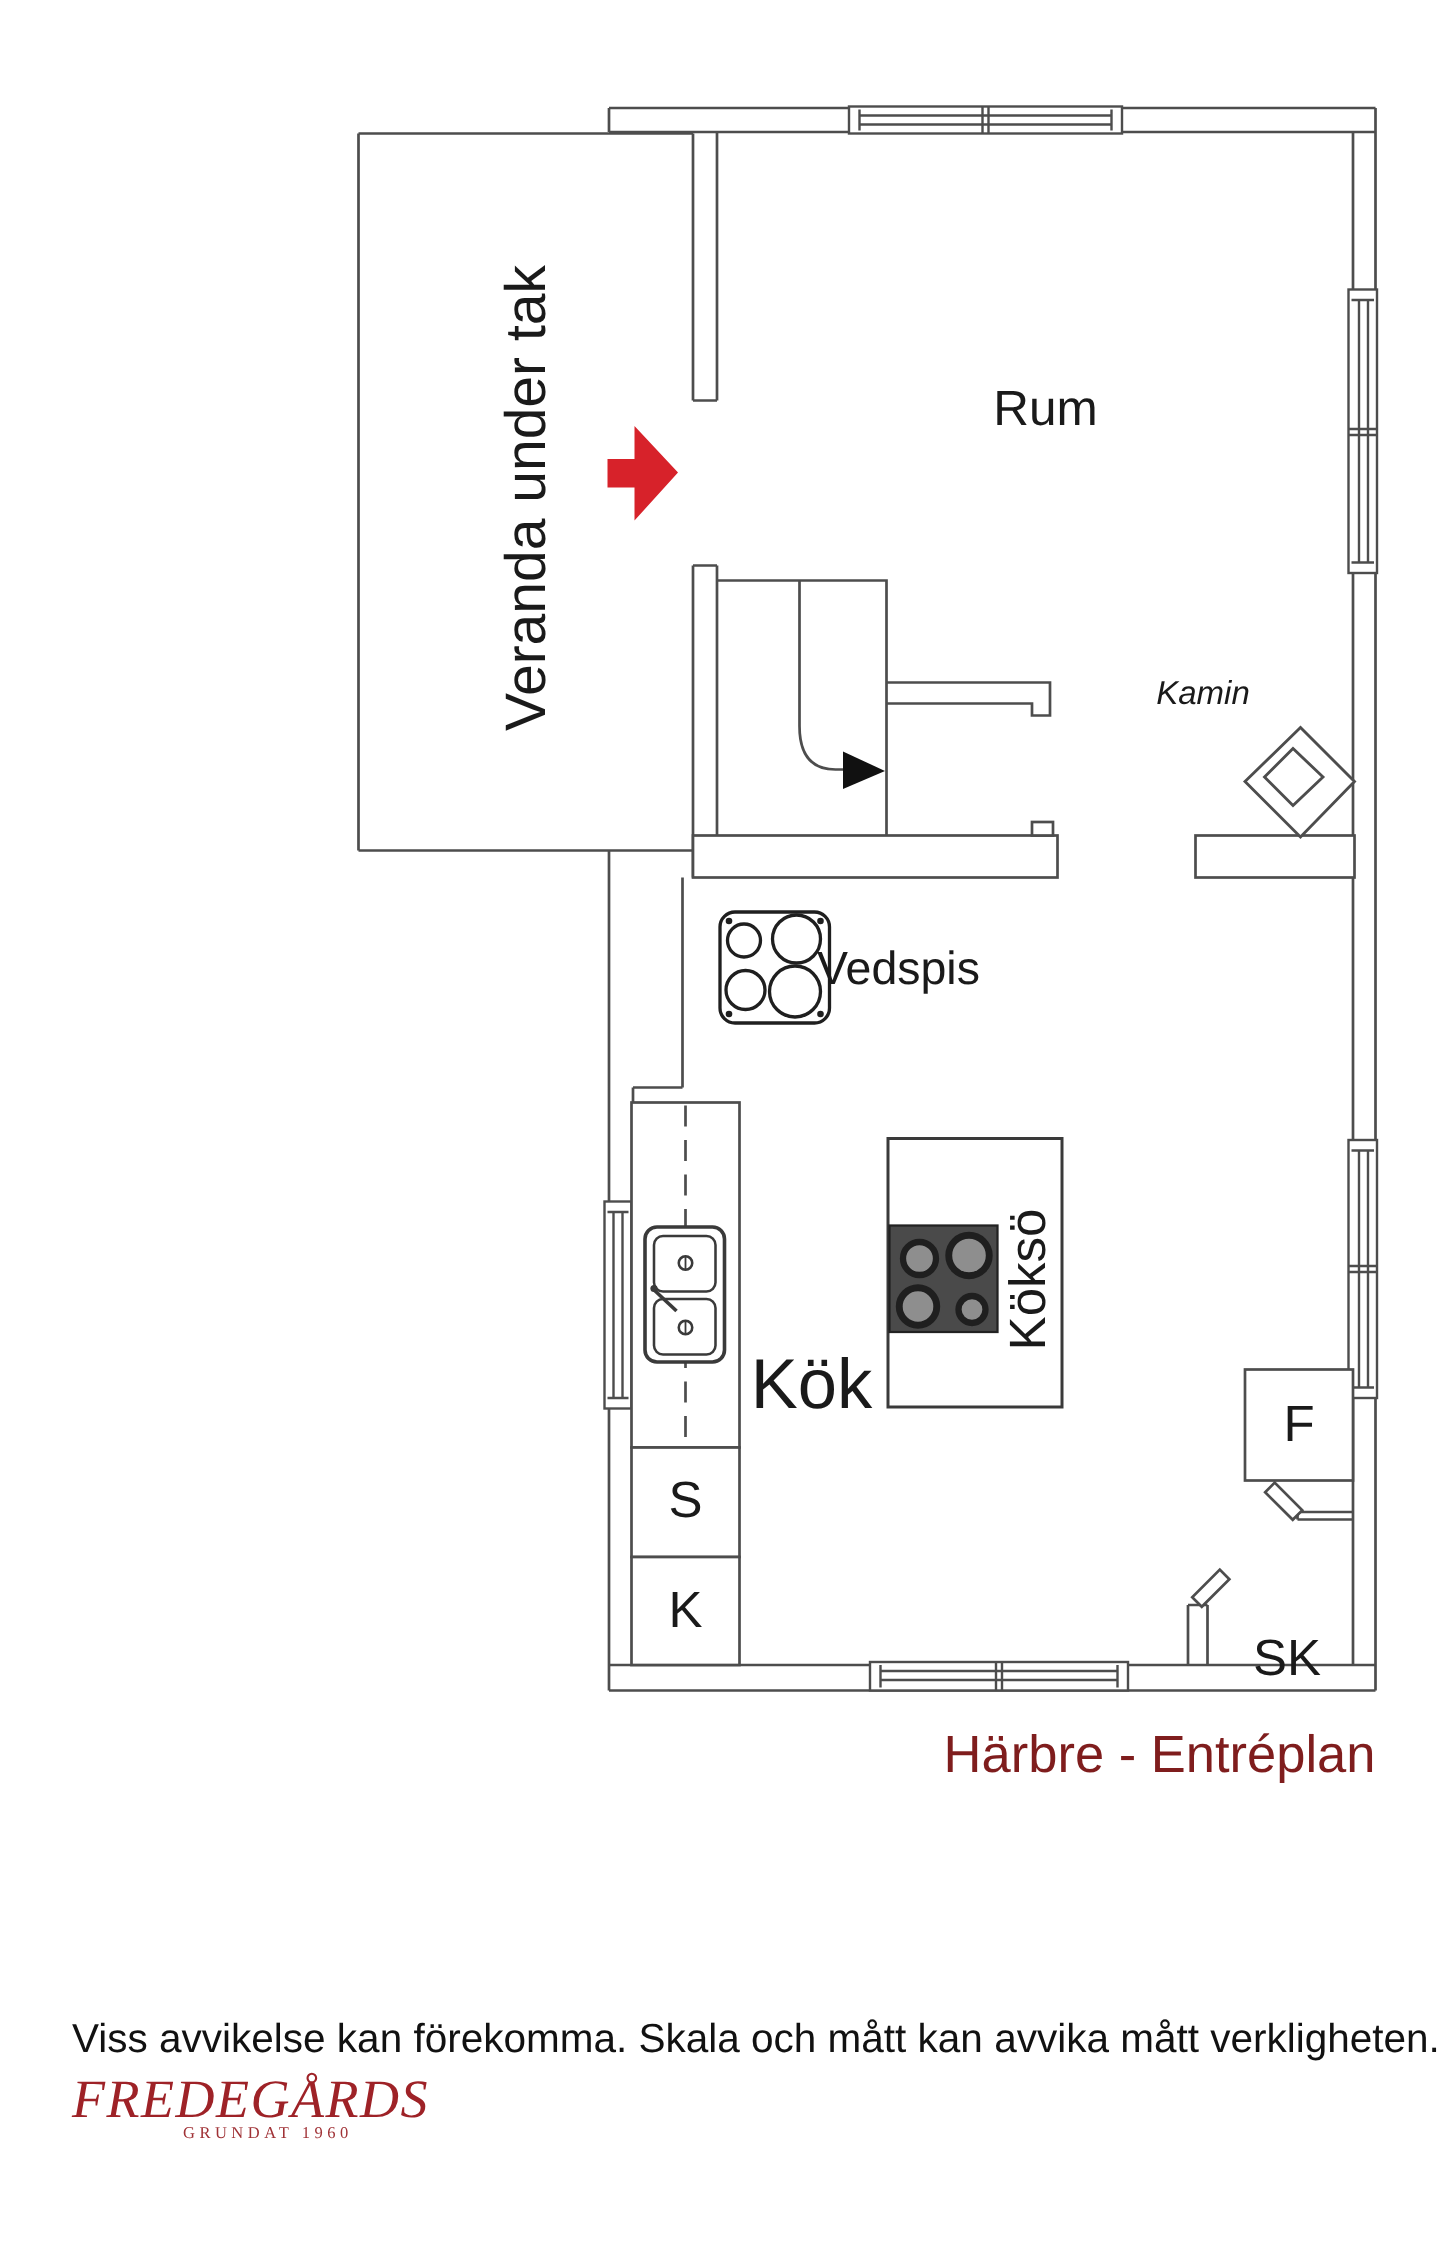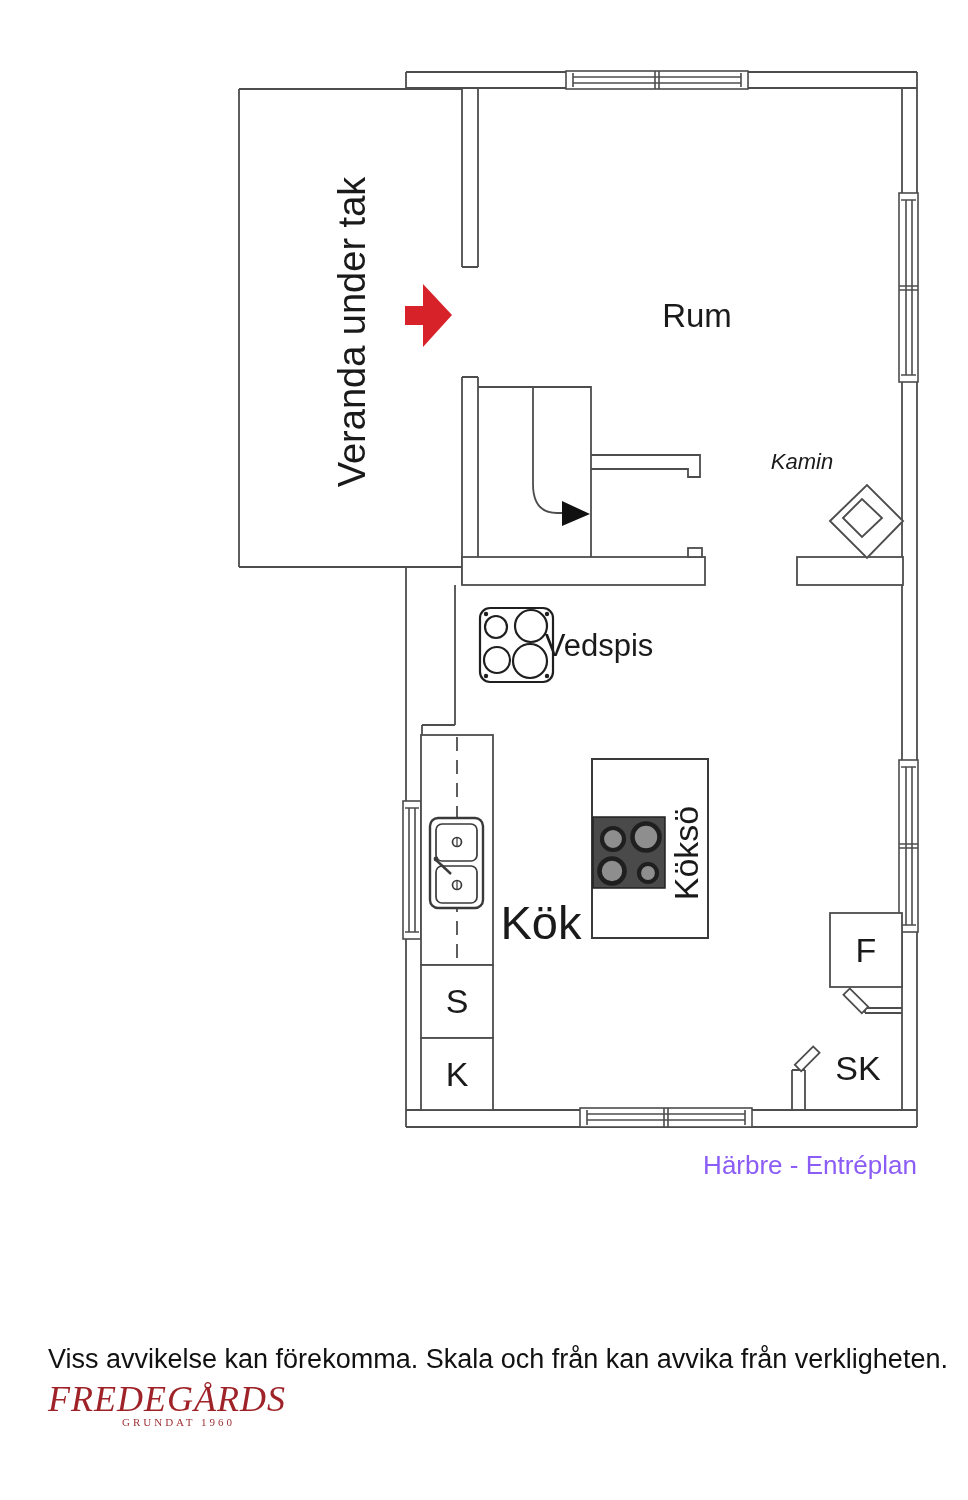--- a/index.html
+++ b/index.html
@@ -3,30 +3,30 @@
 <meta charset="utf-8">
 <style>
   html,body{margin:0;padding:0;background:#fff;}
   .page{position:relative;width:968px;height:1500px;background:#ffffff;overflow:hidden;
         font-family:"Liberation Sans", sans-serif;color:#1a1a1a;}
   .plan-svg{position:absolute;left:0;top:0;}
   .label{position:absolute;white-space:nowrap;color:#1a1a1a;}
   .center{transform:translate(-50%,-50%);}
   .vert{transform:translate(-50%,-50%) rotate(-90deg);}
   .lbl-veranda{left:352px;top:332px;font-size:38px;}
-  .lbl-rum{left:697px;top:272px;font-size:33px;margin-top:44px;}
+  .lbl-rum{left:697px;top:272px;font-size:33px;}
   .lbl-kamin{left:802px;top:462px;font-size:22px;font-style:italic;}
   .lbl-vedspis{left:599px;top:646px;font-size:31px;}
   .lbl-kok{left:541px;top:922px;font-size:47px;}
   .lbl-kokso{left:686px;top:853px;font-size:34px;}
   .lbl-s{left:457px;top:1001px;font-size:34px;}
   .lbl-k{left:457px;top:1074px;font-size:34px;}
   .lbl-f{left:866px;top:950px;font-size:34px;}
-  .lbl-sk{left:858px;top:1068px;font-size:34px;}
-  .plan-title{position:absolute;right:51px;top:1150px;font-size:26px;color:#8b5cf6;}
+  .lbl-sk{left:858px;top:1106px;font-size:34px;}
+  .plan-title{position:absolute;right:51px;top:1150px;font-size:35px;color:#7f1d1d;}
   .disclaimer{position:absolute;left:48px;top:1344px;font-size:27px;color:#111;}
   .brand{position:absolute;left:48px;top:1378px;font-family:"Liberation Serif", serif;
          font-size:36px;color:#9e2227;letter-spacing:1px;font-style:italic;}
   .brand-sub{position:absolute;left:122px;top:1416px;font-family:"Liberation Serif", serif;
          font-size:11px;color:#a03236;letter-spacing:3px;}
 </style>
 </head>
 <body>
 
 <div class="page">
@@ -161,17 +161,17 @@
   <div class="label center lbl-kamin">Kamin</div>
   <div class="label center lbl-vedspis">Vedspis</div>
   <div class="label center lbl-kok">Kök</div>
   <div class="label vert lbl-kokso">Köksö</div>
   <div class="label center lbl-s">S</div>
   <div class="label center lbl-k">K</div>
   <div class="label center lbl-f">F</div>
   <div class="label center lbl-sk">SK</div>
 
   <div class="plan-title">Härbre - Entréplan</div>
-  <div class="disclaimer">Viss avvikelse kan förekomma. Skala och från kan avvika från verkligheten.</div>
+  <div class="disclaimer">Viss avvikelse kan förekomma. Skala och mått kan avvika mått verkligheten.</div>
   <div class="brand">FREDEGÅRDS</div>
   <div class="brand-sub">GRUNDAT 1960</div>
 
 </div>
 
 </body></html>

